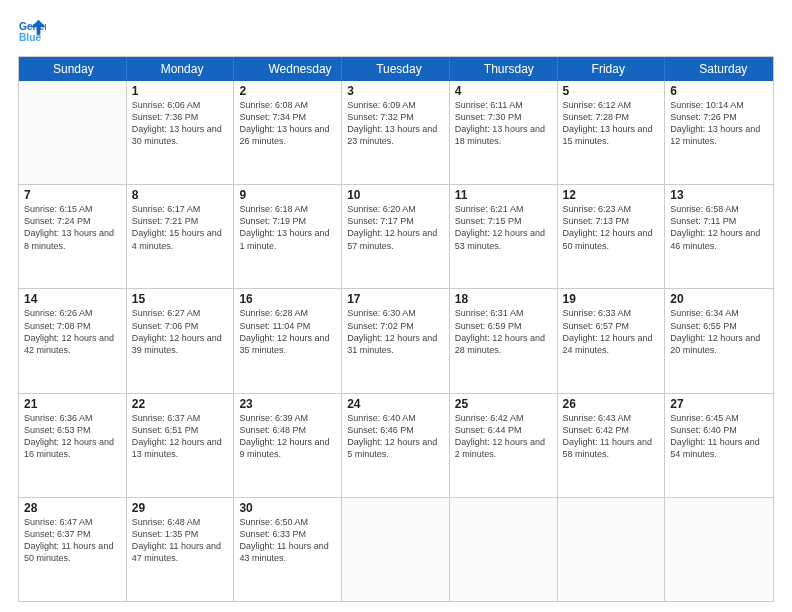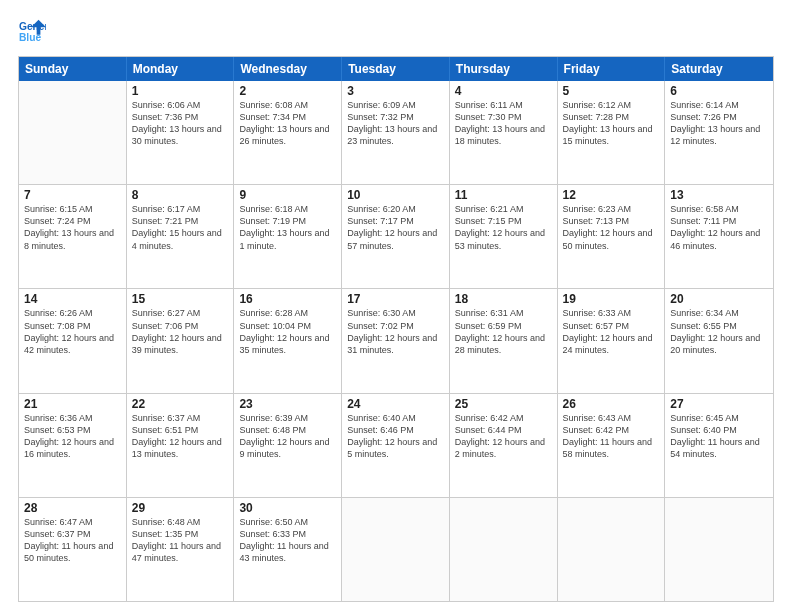--- a/index.html
+++ b/index.html
@@ -52,24 +52,25 @@
       border: 1px solid #ccc;
     }
     .cal-header {
       display: grid;
       grid-template-columns: repeat(7, 1fr);
       background: #1565c0;
     }
     .cal-header-cell {
       color: #fff;
       font-size: 12px;
-      font-weight: bold;
+      font-weight: normal;
       padding: 5px 6px;
       text-align: left;
       border-right: 1px solid #2979d0;
+      margin-left: 28px;
     }
     .cal-header-cell:last-child { border-right: none; }
     .cal-body {
       flex: 1;
       display: flex;
       flex-direction: column;
     }
     .cal-row {
       display: grid;
       grid-template-columns: repeat(7, 1fr);
@@ -156,21 +157,21 @@
             <div class="cell-line">Daylight: 13 hours and 18 minutes.</div>
           </div>
           <div class="cal-cell">
             <div class="day-num">5</div>
             <div class="cell-line">Sunrise: 6:12 AM</div>
             <div class="cell-line">Sunset: 7:28 PM</div>
             <div class="cell-line">Daylight: 13 hours and 15 minutes.</div>
           </div>
           <div class="cal-cell">
             <div class="day-num">6</div>
-            <div class="cell-line">Sunrise: 6:14 AM</div>
+            <div class="cell-line">Sunrise: 10:14 AM</div>
             <div class="cell-line">Sunset: 7:26 PM</div>
             <div class="cell-line">Daylight: 13 hours and 12 minutes.</div>
           </div>
         </div>
         <div class="cal-row">
           <div class="cal-cell">
             <div class="day-num">7</div>
             <div class="cell-line">Sunrise: 6:15 AM</div>
             <div class="cell-line">Sunset: 7:24 PM</div>
             <div class="cell-line">Daylight: 13 hours and 8 minutes.</div>
@@ -221,21 +222,21 @@
           </div>
           <div class="cal-cell">
             <div class="day-num">15</div>
             <div class="cell-line">Sunrise: 6:27 AM</div>
             <div class="cell-line">Sunset: 7:06 PM</div>
             <div class="cell-line">Daylight: 12 hours and 39 minutes.</div>
           </div>
           <div class="cal-cell">
             <div class="day-num">16</div>
             <div class="cell-line">Sunrise: 6:28 AM</div>
-            <div class="cell-line">Sunset: 10:04 PM</div>
+            <div class="cell-line">Sunset: 11:04 PM</div>
             <div class="cell-line">Daylight: 12 hours and 35 minutes.</div>
           </div>
           <div class="cal-cell">
             <div class="day-num">17</div>
             <div class="cell-line">Sunrise: 6:30 AM</div>
             <div class="cell-line">Sunset: 7:02 PM</div>
             <div class="cell-line">Daylight: 12 hours and 31 minutes.</div>
           </div>
           <div class="cal-cell">
             <div class="day-num">18</div>

